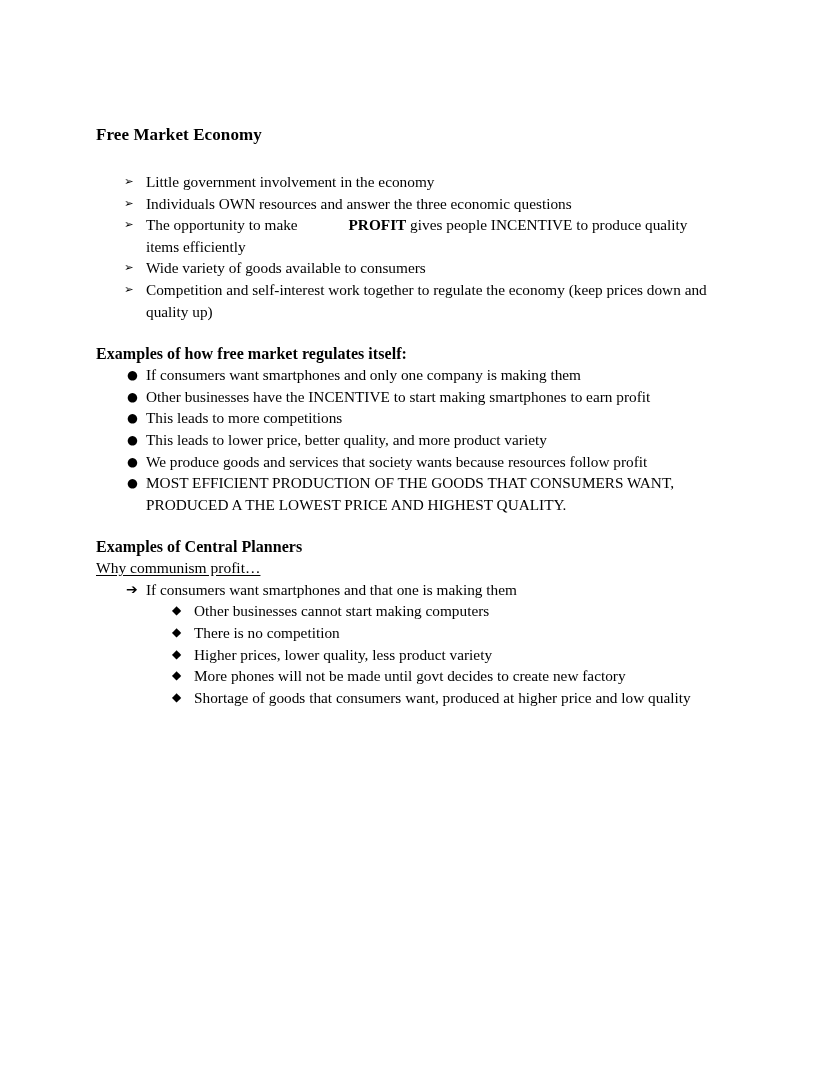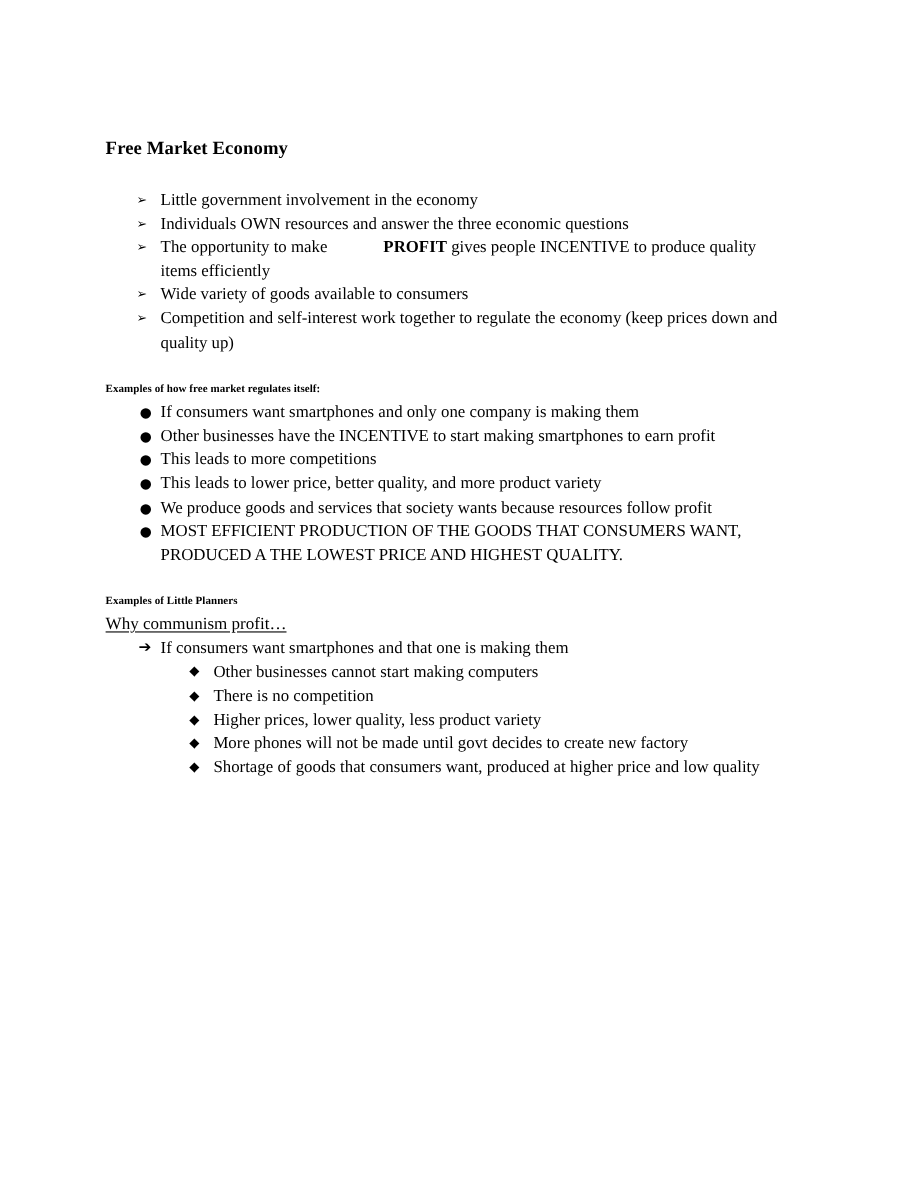--- a/index.html
+++ b/index.html
@@ -27,21 +27,21 @@
   .doc-title {
     font-size: 17px;
     font-weight: bold;
     text-underline-offset: 2px;
     line-height: 21px;
     margin: 0 0 26px 0;
     letter-spacing: 0.1px;
   }
 
   .section-heading {
-    font-size: 10px;
+    font-size: 16px;
     font-weight: bold;
     line-height: 21px;
     margin: 0;
     letter-spacing: 0.05px;
   }
 
   .section-subheading {
     font-size: 15.5px;
     font-weight: normal;
     text-decoration: underline;
@@ -190,21 +190,21 @@
       <span class="item-text">We produce goods and services that society wants because resources follow profit</span>
     </li>
     <li class="item">
       <span class="bullet">●</span>
       <span class="item-text">MOST EFFICIENT PRODUCTION OF THE GOODS THAT CONSUMERS WANT, PRODUCED A THE LOWEST PRICE AND HIGHEST QUALITY.</span>
     </li>
   </ul>
 
   <div class="spacer"></div>
 
-  <h2 class="section-heading">Examples of Little Planners</h2>
+  <h2 class="section-heading">Examples of Central Planners</h2>
   <div class="section-subheading">Why communism profit…</div>
 
   <ul class="list level-rightarrow">
     <li class="item">
       <span class="bullet">➔</span>
       <span class="item-text">If consumers want smartphones and that one is making them</span>
     </li>
   </ul>
 
   <ul class="list level-diamond">

